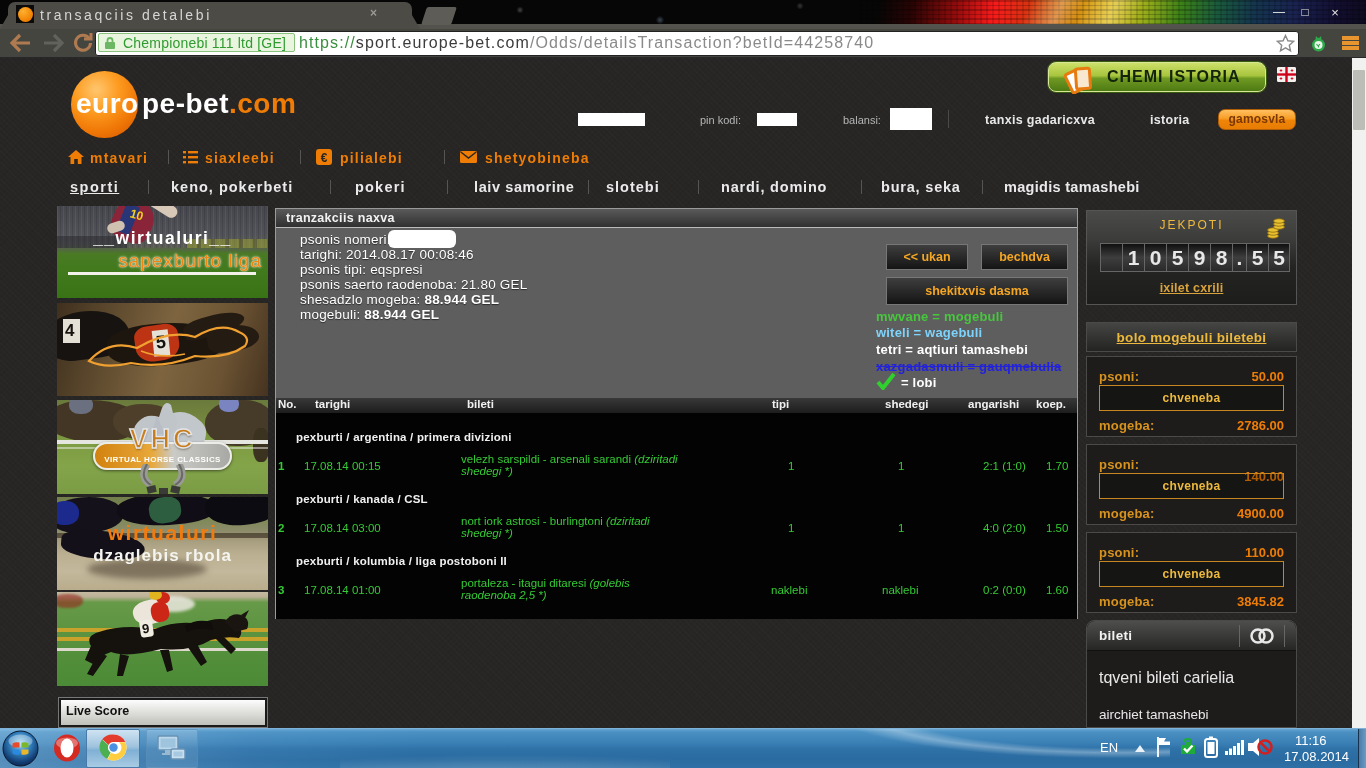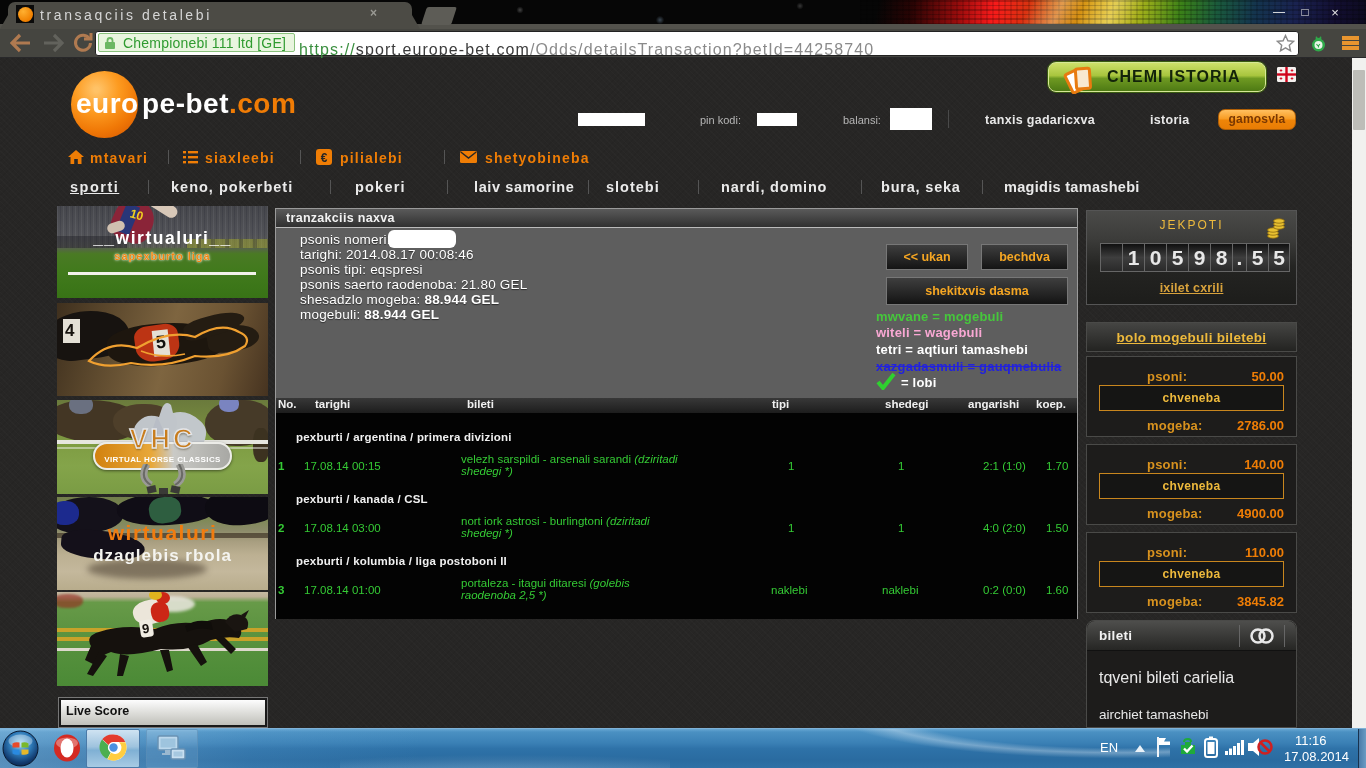--- a/index.html
+++ b/index.html
@@ -88,21 +88,21 @@
 #jack { top:210px; height:95px; background:linear-gradient(#4a4a48 0%, #3c3c3a 30%, #242422 60%, #1d1d1b 100%); border-color:#555; }
 #jptitle { position:absolute; left:0; top:7px; width:100%; text-align:center; color:#edb93c; font-size:12px; font-weight:normal; letter-spacing:2px; }
 #digits { position:absolute; left:13px; top:32px; height:29px; display:flex; }
 .dig { width:22px; height:29px; margin-right:0px; background:linear-gradient(#101010,#3e3e3e 50%,#2a2a2a); border:1px solid #666; border-right:none;
   color:#e8e8e8; font-size:21px; font-weight:bold; text-align:center; line-height:28px; }
 .dig:last-child { border-right:1px solid #666; }
 #jlink { position:absolute; left:0; top:70px; width:100%; text-align:center; color:#d8a23c; font-size:12.5px; font-weight:bold; text-decoration:underline; letter-spacing:.2px;}
 #lastwon { top:322px; height:30px; background:linear-gradient(#454543,#232321); text-align:center;
   color:#edb93c; font-size:13.5px; font-weight:bold; line-height:30px; text-decoration:underline; letter-spacing:.3px;}
 .card { height:74px; }
-.clabel { position:absolute; left:12px; color:#d8921e; font-size:13px; font-weight:bold; letter-spacing:.2px;margin-left:48px;}
+.clabel { position:absolute; left:12px; color:#d8921e; font-size:13px; font-weight:bold; letter-spacing:.2px;}
 .camount { position:absolute; right:12px; color:#ef7d05; font-size:13px; font-weight:bold; }
 .cbtn { position:absolute; left:12px; width:185px; height:26px; border:1px solid #c8861e; background:rgba(0,0,0,.25);
   color:#edb93c; font-size:12px; font-weight:bold; text-align:center; line-height:24px; letter-spacing:.3px;}
 #bslip { top:620px; height:108px; border-radius:8px 8px 0 0; background:#1d1c1b; }
 #bshead { position:absolute; left:0; top:0; width:100%; height:30px; border-radius:8px 8px 0 0;
   background:linear-gradient(#4e4e4c,#262624); border-bottom:1px solid #111; }
 
 
 #taskbar { left:0; top:728px; width:1366px; height:40px;
   background:linear-gradient(#71aed8 0%, #4a90c2 10%, #3a80b5 38%, #2e72a8 52%, #2a6ba0 80%, #2f71a6 100%); }
@@ -135,21 +135,21 @@
 <svg class="abs" style="left:73px;top:33px;" width="20" height="20" viewBox="0 0 20 20">
   <path d="M16.5 6 A 7.5 7.5 0 1 0 17.5 10" stroke="#b07a50" stroke-width="3" fill="none"></path>
   <path d="M11 6 L18 6 L18 -1" stroke="#b07a50" stroke-width="3" fill="none"></path>
 </svg>
 <div class="abs" id="addr"></div>
 <div class="abs" style="left:98px;top:33px;height:19px;padding:0 8px 0 24px;background:#e9f5df;border:1px solid #89c07c;border-radius:2px;color:#2f9b30;font-size:14px;line-height:18px;letter-spacing:.2px;">Chempionebi 111 ltd [GE]</div>
 <svg class="abs" style="left:103px;top:36px;" width="14" height="14" viewBox="0 0 14 14">
   <rect x="2" y="6" width="10" height="7" rx="1" fill="#6cb764"></rect>
   <path d="M4.5 6 V4.5 a2.5 2.5 0 0 1 5 0 V6" stroke="#6cb764" stroke-width="1.8" fill="none"></path>
 </svg>
-<div class="abs" style="left:299px;top:34px;font-size:16px;color:#3c3c3c;letter-spacing:1.1px;margin-top:7px;"><span style="color:#3a8f3f;">https://</span>sport.europe-bet.com<span style="color:#8a8a8a;">/Odds/detailsTransaction?betId=44258740</span></div>
+<div class="abs" style="left:299px;top:34px;font-size:16px;color:#3c3c3c;letter-spacing:1.1px;"><span style="color:#3a8f3f;">https://</span>sport.europe-bet.com<span style="color:#8a8a8a;">/Odds/detailsTransaction?betId=44258740</span></div>
 <svg class="abs" style="left:1276px;top:34px;" width="19" height="19" viewBox="0 0 19 19">
   <path d="M9.5 1.5 L11.9 6.8 L17.5 7.4 L13.3 11.2 L14.5 16.8 L9.5 13.9 L4.5 16.8 L5.7 11.2 L1.5 7.4 L7.1 6.8 Z" fill="none" stroke="#8a8a8a" stroke-width="1.4"></path>
 </svg>
 <svg class="abs" style="left:1309px;top:34px;" width="19" height="19" viewBox="0 0 19 19">
   <circle cx="9.5" cy="11" r="6.5" fill="#2faa4a"></circle>
   <path d="M7 2 Q9.5 6 12 2 Q13.5 7 9.5 7 Q5.5 7 7 2Z" fill="#2faa4a"></path>
   <circle cx="9.5" cy="11" r="4" fill="#e8f5e8"></circle>
   <path d="M7.5 10.2 l1.6 1.8 M10.9 10.2 l-1.6 1.8 M9.5 12 v1.6" stroke="#2faa4a" stroke-width="1.1" fill="none"></path>
 </svg>
 <div class="abs" style="left:1342px;top:36px;width:17px;height:4px;background:#e8952f;"></div>
@@ -236,21 +236,21 @@
 <div class="abs banner" style="top:206px;height:92px;background:linear-gradient(#46474c 0%, #515257 30%, #5a5b55 44%, #4a7a24 52%, #417a1c 72%, #387316 100%);">
   <div class="abs" style="left:0;top:0;width:211px;height:42px;background:repeating-linear-gradient(90deg, rgba(225,225,235,.07) 0 1px, transparent 1px 3px, rgba(10,10,30,.13) 3px 4px, transparent 4px 6px);"></div>
   <div class="abs" style="left:0;top:30px;width:70px;height:12px;background:rgba(30,30,40,.45);"></div>
   <div class="abs" style="left:130px;top:33px;width:81px;height:9px;background:repeating-linear-gradient(90deg,#a8b028 0 10px, #6a701a 10px 14px);opacity:.45;"></div>
   <div class="abs" style="left:56px;top:-6px;width:40px;height:42px;background:#8a2438;border-radius:45% 45% 35% 35%;transform:rotate(24deg);"></div>
   <div class="abs" style="left:64px;top:-2px;width:14px;height:30px;background:#283678;transform:rotate(22deg);"></div>
   <div class="abs" style="left:88px;top:-6px;width:34px;height:12px;background:#d8c8b8;border-radius:6px;transform:rotate(32deg);"></div>
   <div class="abs" style="left:50px;top:16px;width:18px;height:10px;background:#d0c0b0;border-radius:5px;transform:rotate(-18deg);"></div>
   <div class="abs" style="left:73px;top:2px;color:#f0d020;font-size:12px;font-weight:bold;transform:rotate(16deg);">10</div>
   <div class="abs" style="left:6px;top:22px;width:199px;text-align:center;color:#fff;font-size:17.5px;font-weight:bold;letter-spacing:1.5px;">__wirtualuri__</div>
-  <div class="abs" style="left:6px;top:44px;width:199px;text-align:center;color:#ef8610;font-size:11px;font-weight:bold;letter-spacing:1px;text-shadow:0 0 3px #fff, 0 0 1px #fff;">sapexburto liga</div>
+  <div class="abs" style="left:6px;top:44px;width:199px;text-align:right;color:#ef8610;font-size:19px;font-weight:normal;letter-spacing:1px;text-shadow:0 0 3px #fff, 0 0 1px #fff;">sapexburto liga</div>
   <div class="abs" style="left:11px;top:66px;width:188px;height:3px;background:#f2f2ea;"></div>
 </div>
 
 <div class="abs banner" style="top:303px;height:93px;background:linear-gradient(105deg,#3f301e 0%, #5e4a2e 25%, #7e6540 52%, #6a5232 78%, #463320 100%);">
   <div class="abs" style="left:-12px;top:8px;width:84px;height:48px;background:#171310;border-radius:50% 60% 40% 40%;transform:rotate(-8deg);"></div>
   <div class="abs" style="left:6px;top:16px;width:17px;height:24px;background:#e4e0d6;"></div>
   <div class="abs" style="left:8px;top:18px;color:#16120e;font-size:17px;font-weight:bold;">4</div>
   <div class="abs" style="left:50px;top:20px;width:120px;height:42px;background:#1d160e;border-radius:40% 60% 45% 45%;transform:rotate(-5deg);"></div>
   <div class="abs" style="left:150px;top:22px;width:52px;height:26px;background:#241c12;border-radius:30% 70% 50% 40%;transform:rotate(-10deg);"></div>
   <div class="abs" style="left:78px;top:22px;width:44px;height:36px;background:#bc3414;border-radius:30% 30% 42% 42%;transform:rotate(-8deg);"></div>
@@ -332,21 +332,21 @@
   <div class="abs" style="left:112px;top:21px;width:68px;height:18px;background:#fff;border-radius:6px;"></div>
   <div class="abs dline" style="top:38px;">tarighi: 2014.08.17 00:08:46</div>
   <div class="abs dline" style="top:53px;">psonis tipi: eqspresi</div>
   <div class="abs dline" style="top:68px;">psonis saerto raodenoba: 21.80 GEL</div>
   <div class="abs dline" style="top:83px;">shesadzlo mogeba: <b>88.944 GEL</b></div>
   <div class="abs dline" style="top:98px;">mogebuli: <b>88.944 GEL</b></div>
   <div class="abs btn" style="left:610px;top:35px;width:82px;height:26px;line-height:24px;">&lt;&lt; ukan</div>
   <div class="abs btn" style="left:705px;top:35px;width:87px;height:26px;line-height:24px;">bechdva</div>
   <div class="abs btn" style="left:610px;top:68px;width:182px;height:28px;line-height:26px;">shekitxvis dasma</div>
   <div class="abs legend" style="left:600px;top:100px;color:#46c73c;">mwvane = mogebuli</div>
-  <div class="abs legend" style="left:600px;top:116px;color:#f9a8d4;">witeli = wagebuli</div>
+  <div class="abs legend" style="left:600px;top:116px;color:#7dd3fc;">witeli = wagebuli</div>
   <div class="abs legend" style="left:600px;top:133px;color:#fff;">tetri = aqtiuri tamashebi</div>
   <div class="abs legend" style="left:600px;top:150px;color:#2222dd;text-decoration:line-through;">xazgadasmuli = gauqmebulia</div>
   <svg class="abs" style="left:600px;top:163px;" width="20" height="18" viewBox="0 0 20 18">
     <path d="M2 10 L7 16 L18 2" stroke="#2fd12f" stroke-width="4" fill="none"></path>
   </svg>
   <div class="abs legend" style="left:625px;top:166px;color:#fff;">= lobi</div>
   <div class="abs" id="thead">
     <span class="abs" style="left:2px;">No.</span>
     <span class="abs" style="left:39px;">tarighi</span>
     <span class="abs" style="left:191px;">bileti</span>
@@ -411,21 +411,21 @@
 <div class="abs rbox" id="lastwon">bolo mogebuli biletebi</div>
 <div class="abs rbox card" style="top:356px;height:81px;">
   <div class="clabel" style="top:12px;">psoni:</div>
     <div class="camount" style="top:12px;">50.00</div>
   <div class="cbtn" style="top:28px;">chveneba</div>
   <div class="clabel" style="top:61px;">mogeba:</div>
     <div class="camount" style="top:61px;">2786.00</div>
 </div>
 <div class="abs rbox card" style="top:444px;height:81px;">
   <div class="clabel" style="top:12px;">psoni:</div>
-    <div class="camount" style="top:12px;">140.00</div>
+    <div class="camount" style="top:24px;">140.00</div>
   <div class="cbtn" style="top:28px;">chveneba</div>
   <div class="clabel" style="top:61px;">mogeba:</div>
     <div class="camount" style="top:61px;">4900.00</div>
 </div>
 <div class="abs rbox card" style="top:532px;height:81px;">
   <div class="clabel" style="top:12px;">psoni:</div>
     <div class="camount" style="top:12px;">110.00</div>
   <div class="cbtn" style="top:28px;">chveneba</div>
   <div class="clabel" style="top:61px;">mogeba:</div>
     <div class="camount" style="top:61px;">3845.82</div>

